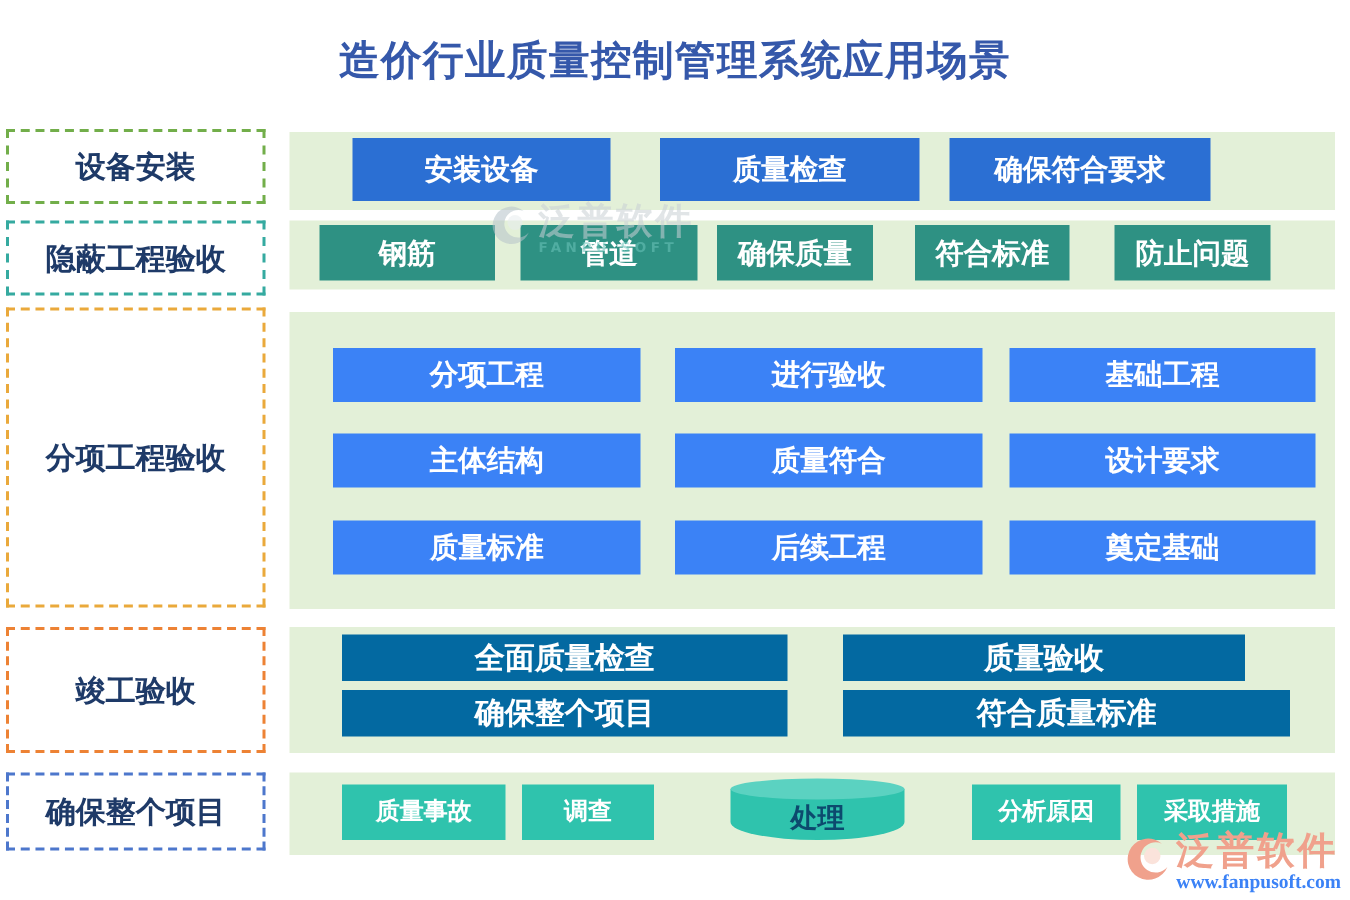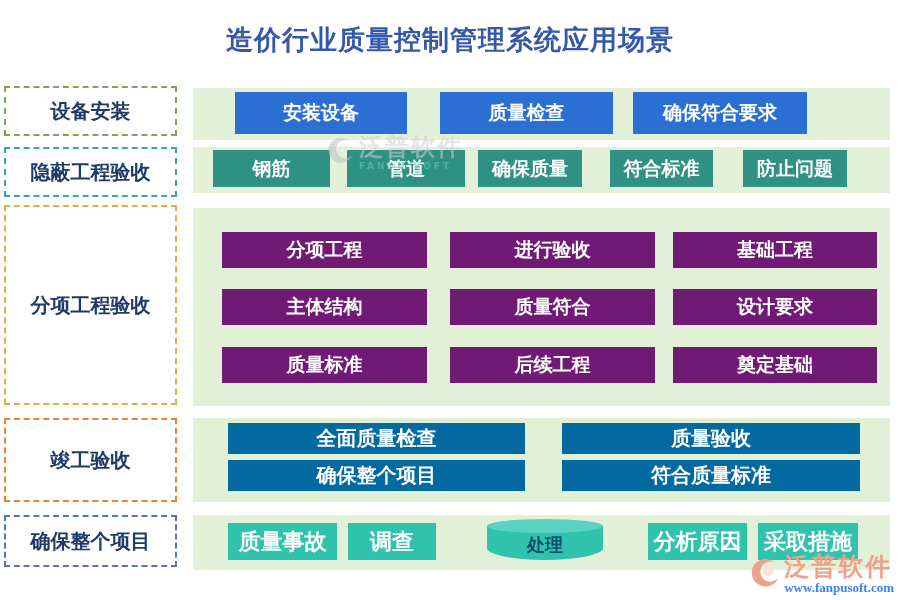--- a/index.html
+++ b/index.html
@@ -30,23 +30,23 @@
   .bd2 { top:147px; height:46px; }
   .bd3 { top:208px; height:198px; }
   .bd4 { top:418px; height:84px; }
   .bd5 { top:515px; height:55px; }
   .node {
     position:absolute; display:flex; align-items:center; justify-content:center;
     color:#ffffff; font-weight:bold; font-size:19px; white-space:nowrap;
   }
   .blue  { background:#2b6fd3; }
   .teal  { background:#2e9183; }
-  .green { background:#701a75; }
+  .green { background:#3b82f6; }
   .lilac { background:#0369a1; font-size:20px; }
-  .cyan  { background:#2fc3ad; font-size:22px; }
+  .cyan  { background:#2fc3ad; font-size:16px; }
   .cyl { position:absolute; }
   .cyl-body {
     position:absolute; left:0; right:0; top:7px; bottom:0;
     background:#2fc3ad; border-radius:0 0 50% 50% / 0 0 12px 12px;
   }
   .cyl-top {
     position:absolute; left:0; right:0; top:0; height:14px;
     background:#5bd2c1; border-radius:50%;
   }
   .cyl-label {
@@ -103,21 +103,21 @@
   <div class="node green" style="left:450px;top:232px;width:205px;height:36px">进行验收</div>
   <div class="node green" style="left:673px;top:232px;width:204px;height:36px">基础工程</div>
   <div class="node green" style="left:450px;top:289px;width:205px;height:36px">质量符合</div>
   <div class="node green" style="left:222px;top:289px;width:205px;height:36px">主体结构</div>
   <div class="node green" style="left:673px;top:289px;width:204px;height:36px">设计要求</div>
   <div class="node green" style="left:222px;top:347px;width:205px;height:36px">质量标准</div>
   <div class="node green" style="left:673px;top:347px;width:204px;height:36px">奠定基础</div>
   <div class="node green" style="left:450px;top:347px;width:205px;height:36px">后续工程</div>
 
   <div class="node lilac" style="left:228px;top:423px;width:297px;height:31px">全面质量检查</div>
-  <div class="node lilac" style="left:562px;top:423px;width:298px;height:31px">质量验收</div>
+  <div class="node lilac" style="left:562px;top:423px;width:268px;height:31px">质量验收</div>
   <div class="node lilac" style="left:228px;top:460px;width:297px;height:31px">确保整个项目</div>
   <div class="node lilac" style="left:562px;top:460px;width:298px;height:31px">符合质量标准</div>
 
   <div class="node cyan" style="left:228px;top:523px;width:109px;height:37px">质量事故</div>
   <div class="node cyan" style="left:348px;top:523px;width:88px;height:37px">调查</div>
   <div class="cyl" style="left:487px;top:519px;width:116px;height:41px">
     <div class="cyl-body"></div>
     <div class="cyl-top"></div>
     <div class="cyl-label">处理</div>
   </div>

